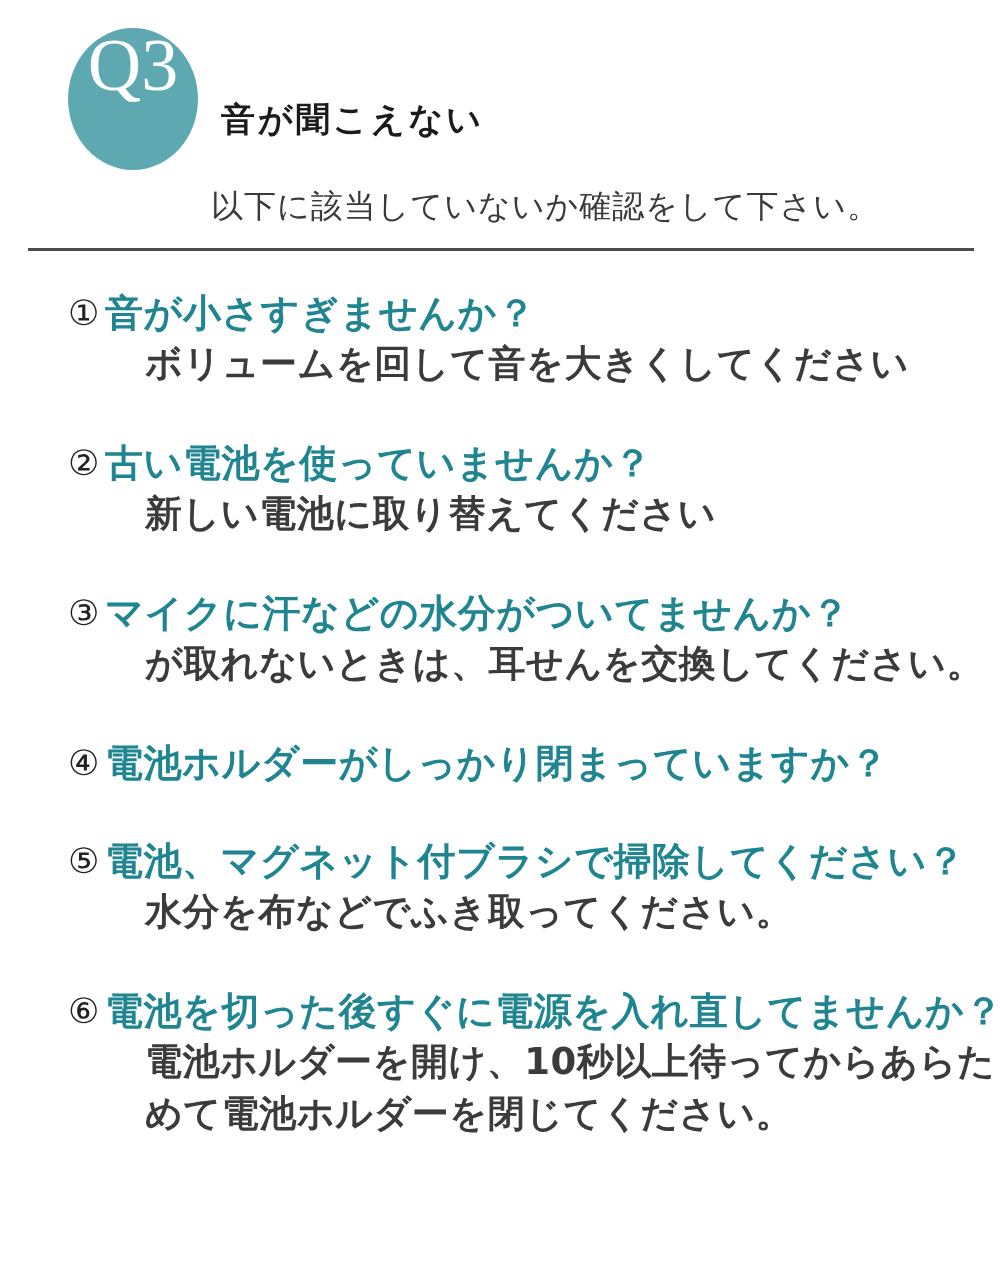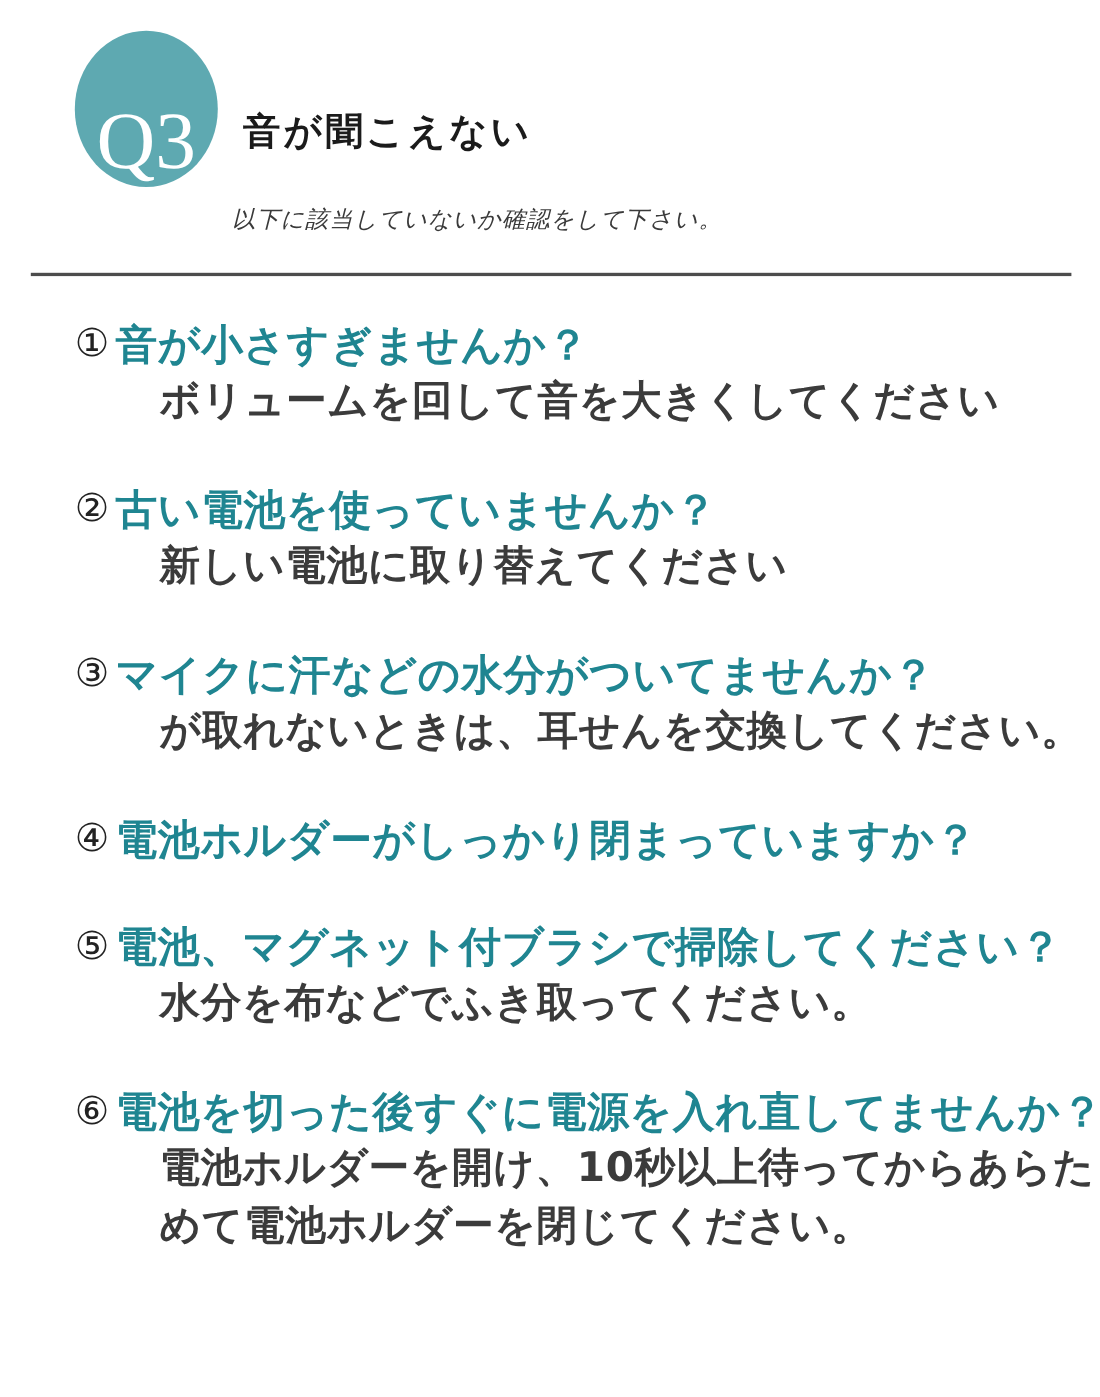--- a/index.html
+++ b/index.html
@@ -9,41 +9,40 @@
     position: relative;
     overflow: hidden;
     font-family: "DejaVu Sans", "Liberation Sans", sans-serif;
   }
   .q-badge {
     position: absolute; left: 68px; top: 28px;
     width: 130px; height: 142px;
     border-radius: 50%;
     background: #5ea9b1;
     color: #ffffff;
-    display: flex; align-items: flex-end; justify-content: center;
+    display: flex; align-items: flex-start; justify-content: center;
     font-family: "Liberation Serif", "DejaVu Serif", serif;
     font-size: 74px;
     line-height: 1;
     padding-bottom: 4px;
     box-sizing: border-box;
   }
   .page-title {
     position: absolute; left: 221px; top: 74px;
     font-size: 34px; font-weight: 700;
     color: #1b1b1b;
     letter-spacing: 3px;
     white-space: nowrap;
   }
   .subtitle {
     position: absolute; left: 211px; top: 185px;
-    font-size: 21px;
+    font-size: 32px;
     color: #3a3a3a;
     letter-spacing: 1px;
     white-space: nowrap;
-    font-style: italic;
   }
   .divider {
     position: absolute; left: 28px; top: 248px;
     width: 946px; height: 3px;
     background: #4c4c4c;
   }
   .faq-list {
     position: absolute; left: 68px; top: 288px;
     width: 910px;
   }

